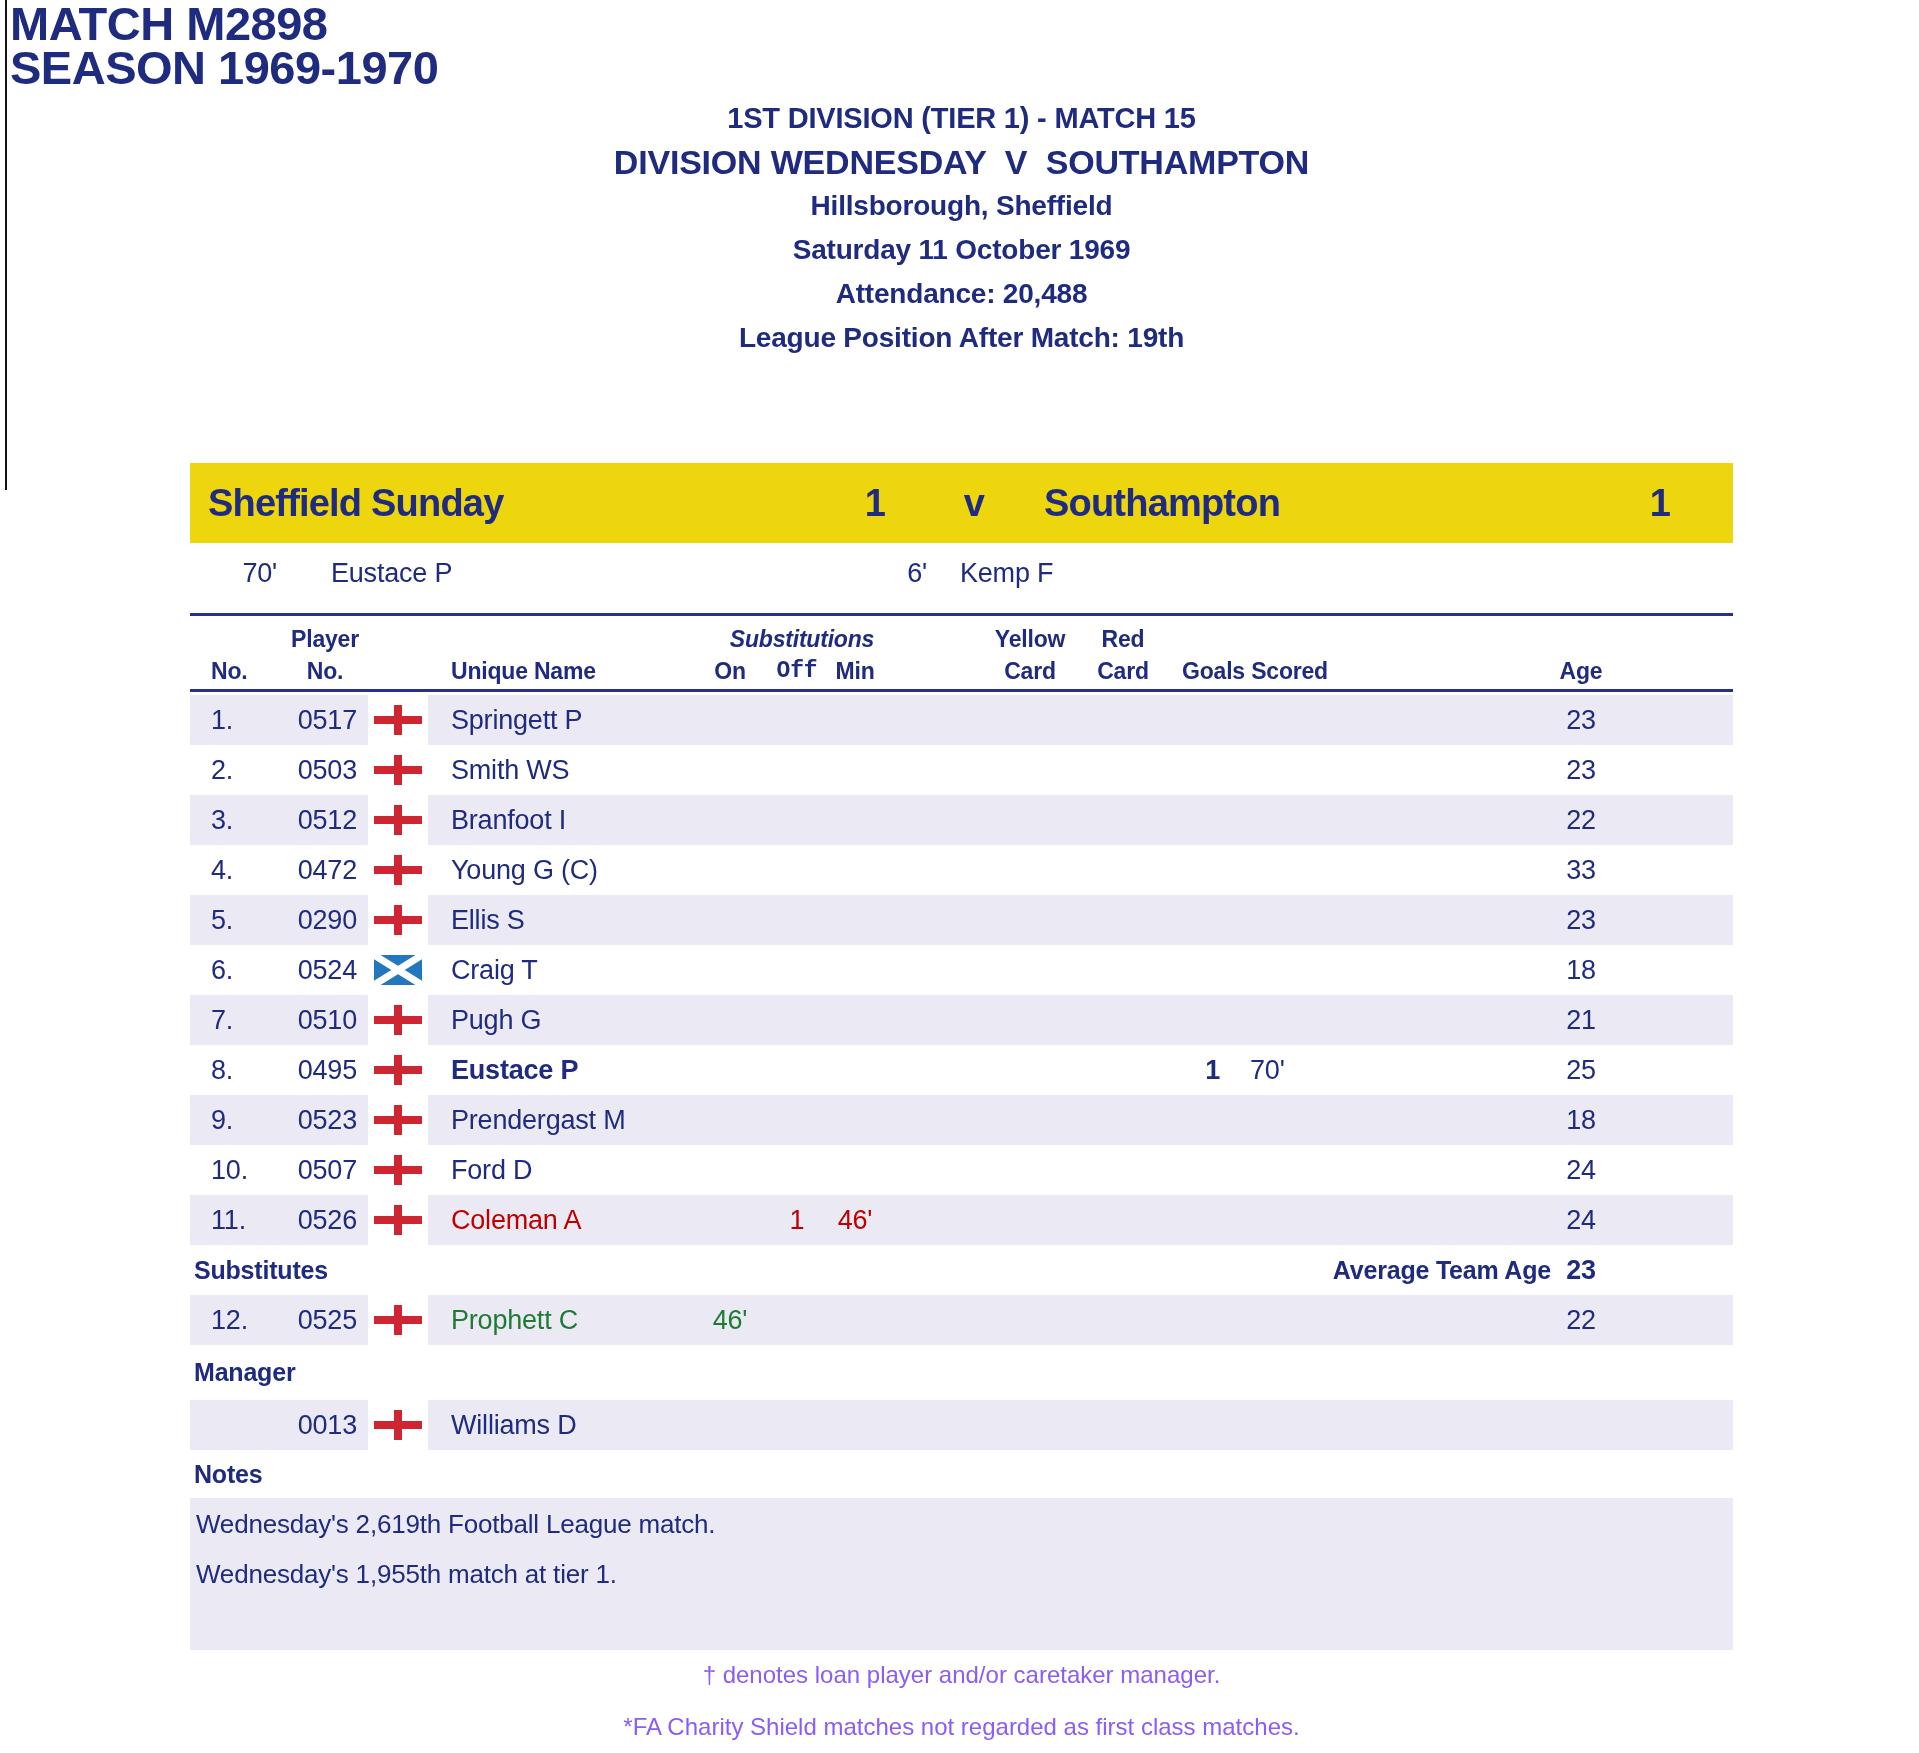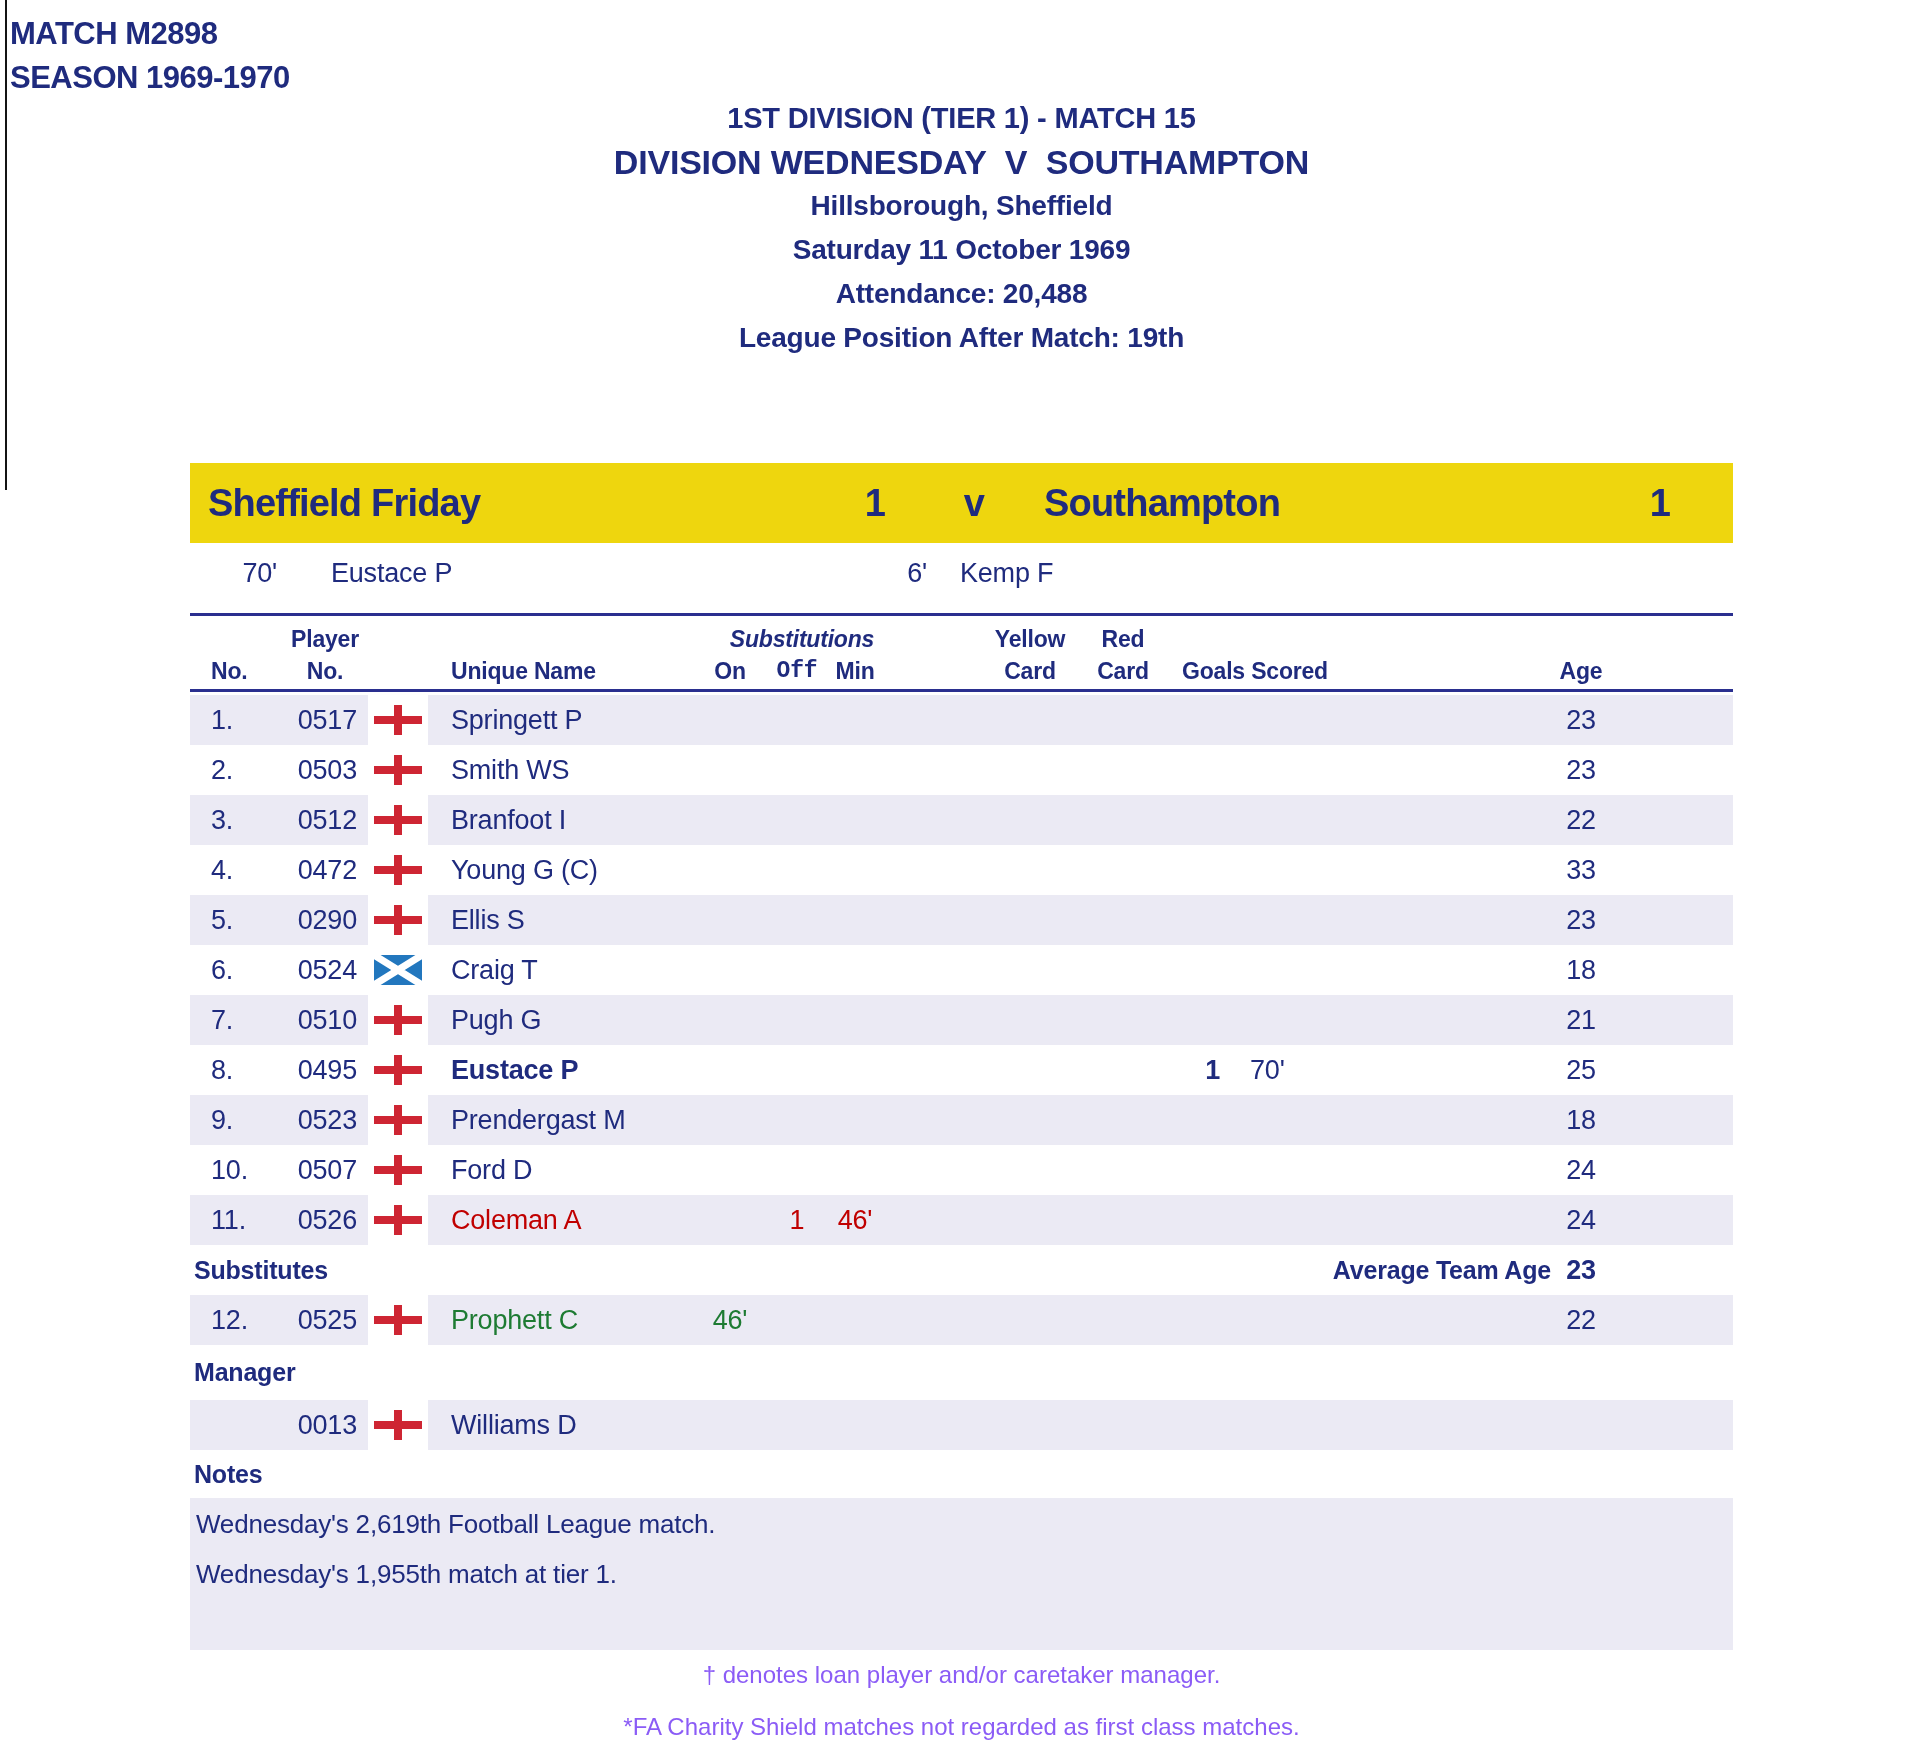--- a/index.html
+++ b/index.html
@@ -4,21 +4,21 @@
 <style>
   html,body{margin:0;padding:0;}
   body{
     width:1919px;height:1753px;position:relative;background:#ffffff;
     font-family:"Liberation Sans", sans-serif;color:#1f2b7e;
     letter-spacing:-0.2px;overflow:hidden;
   }
   .edge-rule{position:absolute;left:5px;top:0;width:2px;height:490px;background:#141414;}
 
   
-  .doc-title{position:absolute;left:10px;top:12px;font-weight:bold;font-size:31px;line-height:44px;letter-spacing:-0.5px;}
+  .doc-title{position:absolute;left:10px;top:2px;font-weight:bold;font-size:47px;line-height:44px;letter-spacing:-0.5px;}
 
   
   .match-header{position:absolute;left:190px;top:96px;width:1543px;text-align:center;font-weight:bold;}
   .mh-line{height:44px;line-height:44px;font-size:28px;white-space:pre;}
   .mh-competition{font-size:29px;}
   .mh-fixture{font-size:34px;}
 
   
   .scoreboard{position:absolute;left:190px;top:463px;width:1543px;height:80px;background:#eed60e;font-weight:bold;font-size:38px;letter-spacing:-0.8px;}
   .scoreboard span{position:absolute;top:0;line-height:80px;white-space:pre;}
@@ -112,21 +112,21 @@
 <div class="match-header">
   <div class="mh-line mh-competition">1ST DIVISION (TIER 1) - MATCH 15</div>
   <div class="mh-line mh-fixture">DIVISION WEDNESDAY  V  SOUTHAMPTON</div>
   <div class="mh-line">Hillsborough, Sheffield</div>
   <div class="mh-line">Saturday 11 October 1969</div>
   <div class="mh-line">Attendance: 20,488</div>
   <div class="mh-line">League Position After Match: 19th</div>
 </div>
 
 <div class="scoreboard">
-  <span class="sb-home">Sheffield Friday</span>
+  <span class="sb-home">Sheffield Sunday</span>
   <span class="sb-home-score">1</span>
   <span class="sb-v">v</span>
   <span class="sb-away">Southampton</span>
   <span class="sb-away-score">1</span>
 </div>
 
 <div class="scorers">
   <span class="sc-home-min">70'</span>
   <span class="sc-home-name">Eustace P</span>
   <span class="sc-away-min">6'</span>

